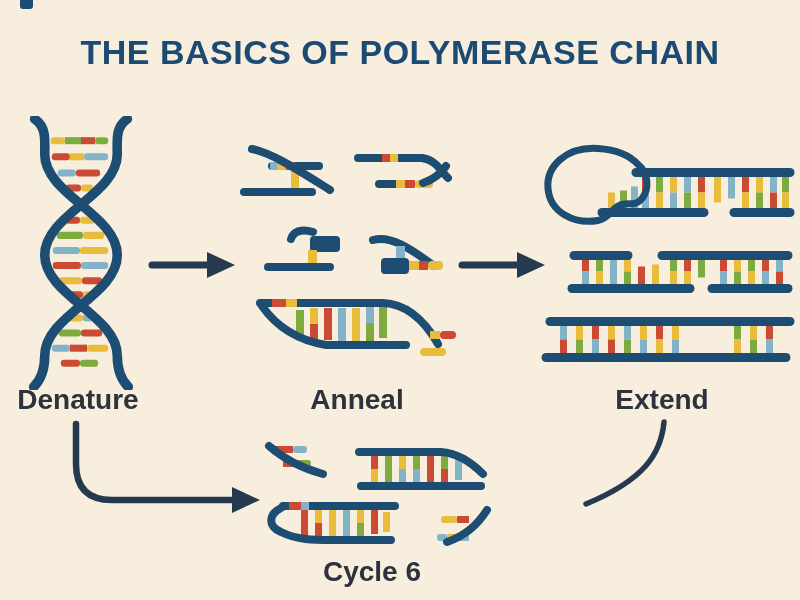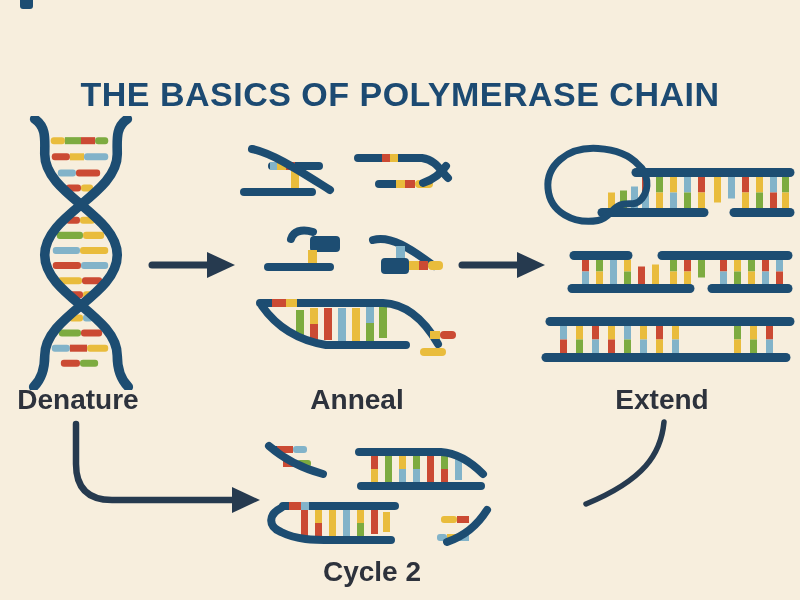--- a/index.html
+++ b/index.html
@@ -5,21 +5,21 @@
   :root{
     --background:#f7eedd; --navy:#1d4d72; --arrow:#263a4f; --title:#1c4a72;
     --label:#2d323c; --red:#cb4a33; --yellow:#e9bc3c; --green:#7dab40;
     --blue:#82b3c9; --enzyme:#68a7c0;
   }
   html,body{margin:0;padding:0;}
   body{background:#ddd;font-family:"Liberation Sans",sans-serif;}
   .canvas{position:relative;width:800px;height:600px;background:var(--background);overflow:hidden;}
   .corner-mark{position:absolute;left:20px;top:0;width:13px;height:9px;background:var(--navy);border-radius:0 0 3px 3px;}
   .title{position:absolute;top:30px;left:0;width:800px;text-align:center;color:var(--title);
-         font-weight:bold;font-size:34px;line-height:1.35;letter-spacing:.5px;margin-top:42px;}
+         font-weight:bold;font-size:34px;line-height:1.35;letter-spacing:.5px;}
   .step-label,.cycle-label{position:absolute;width:170px;text-align:center;color:var(--label);
          font-weight:bold;font-size:28px;}
   .lbl-denature{left:-7px;top:384px;}
   .lbl-anneal{left:272px;top:384px;}
   .lbl-extend{left:577px;top:384px;}
   .cycle-label{left:287px;top:556px;}
   .fig{position:absolute;}
   .fig-denature{left:24px;top:116px;}
   .fig-anneal{left:238px;top:138px;}
   .fig-extend{left:538px;top:138px;}
@@ -304,15 +304,15 @@
     <g>
       <rect x="188" y="84" width="16" height="7" rx="3" class="f-yellow"></rect>
       <rect x="204" y="84" width="12" height="7" class="f-red"></rect>
       <rect x="184" y="102" width="10" height="7" rx="3" class="f-blue"></rect>
       <rect x="194" y="102" width="12" height="7" class="f-yellow"></rect>
       <rect x="206" y="102" width="10" height="7" class="f-blue"></rect>
       <path class="s-navy" stroke-width="8" d="M 234,78 C 224,94 212,104 194,110"></path>
     </g>
   </svg>
 
-  <div class="cycle-label">Cycle 2</div>
+  <div class="cycle-label">Cycle 6</div>
 
 </div>
 
 </body></html>

